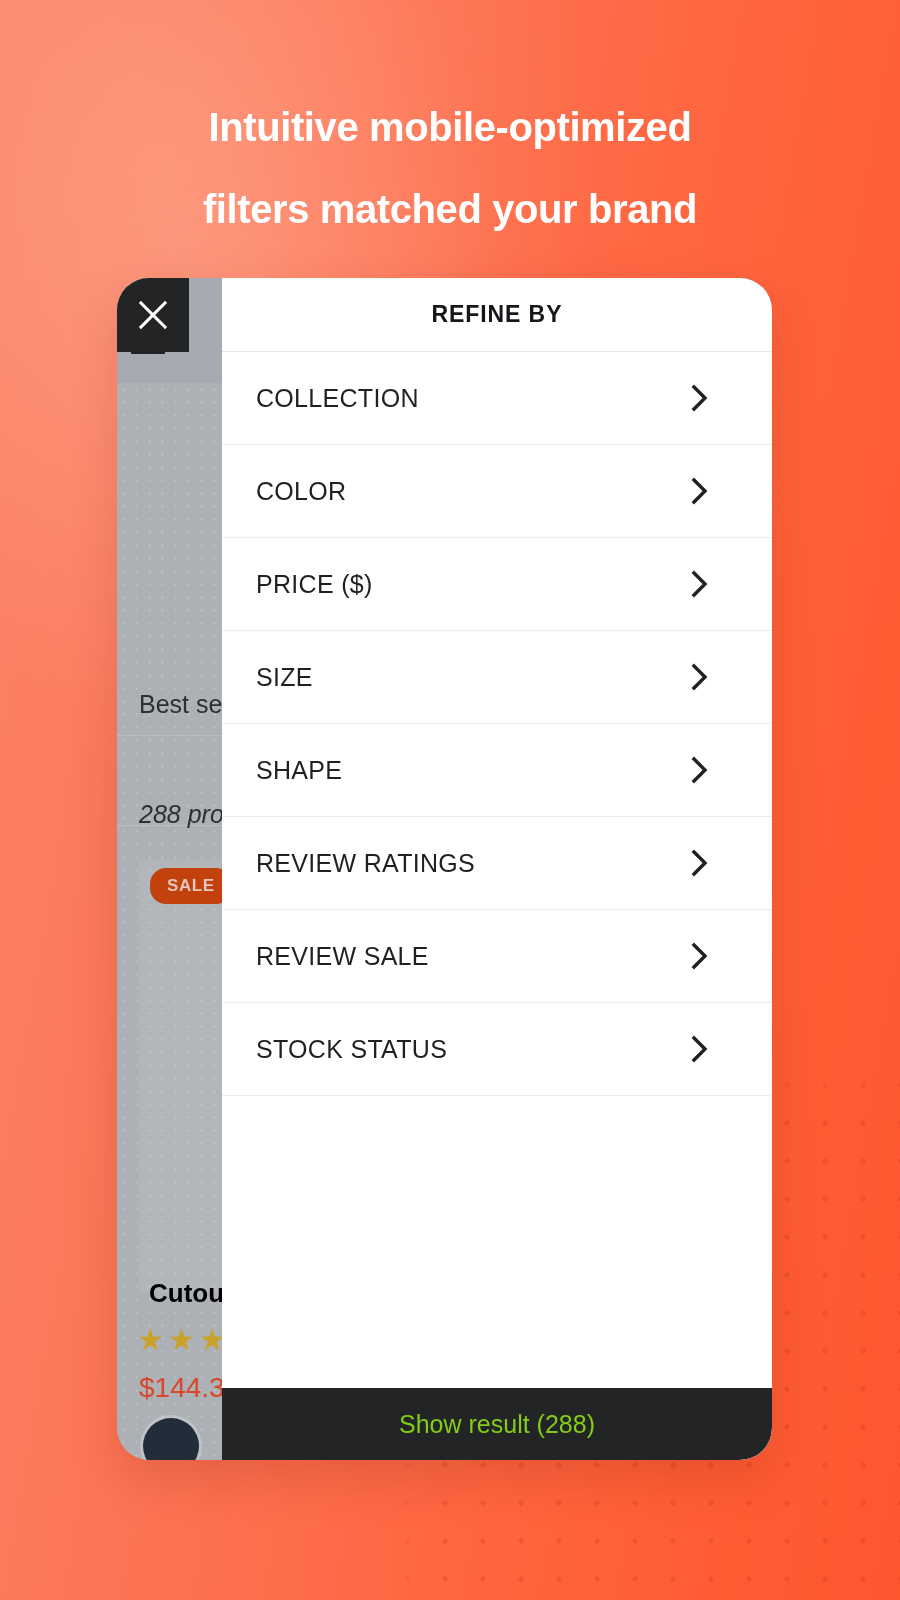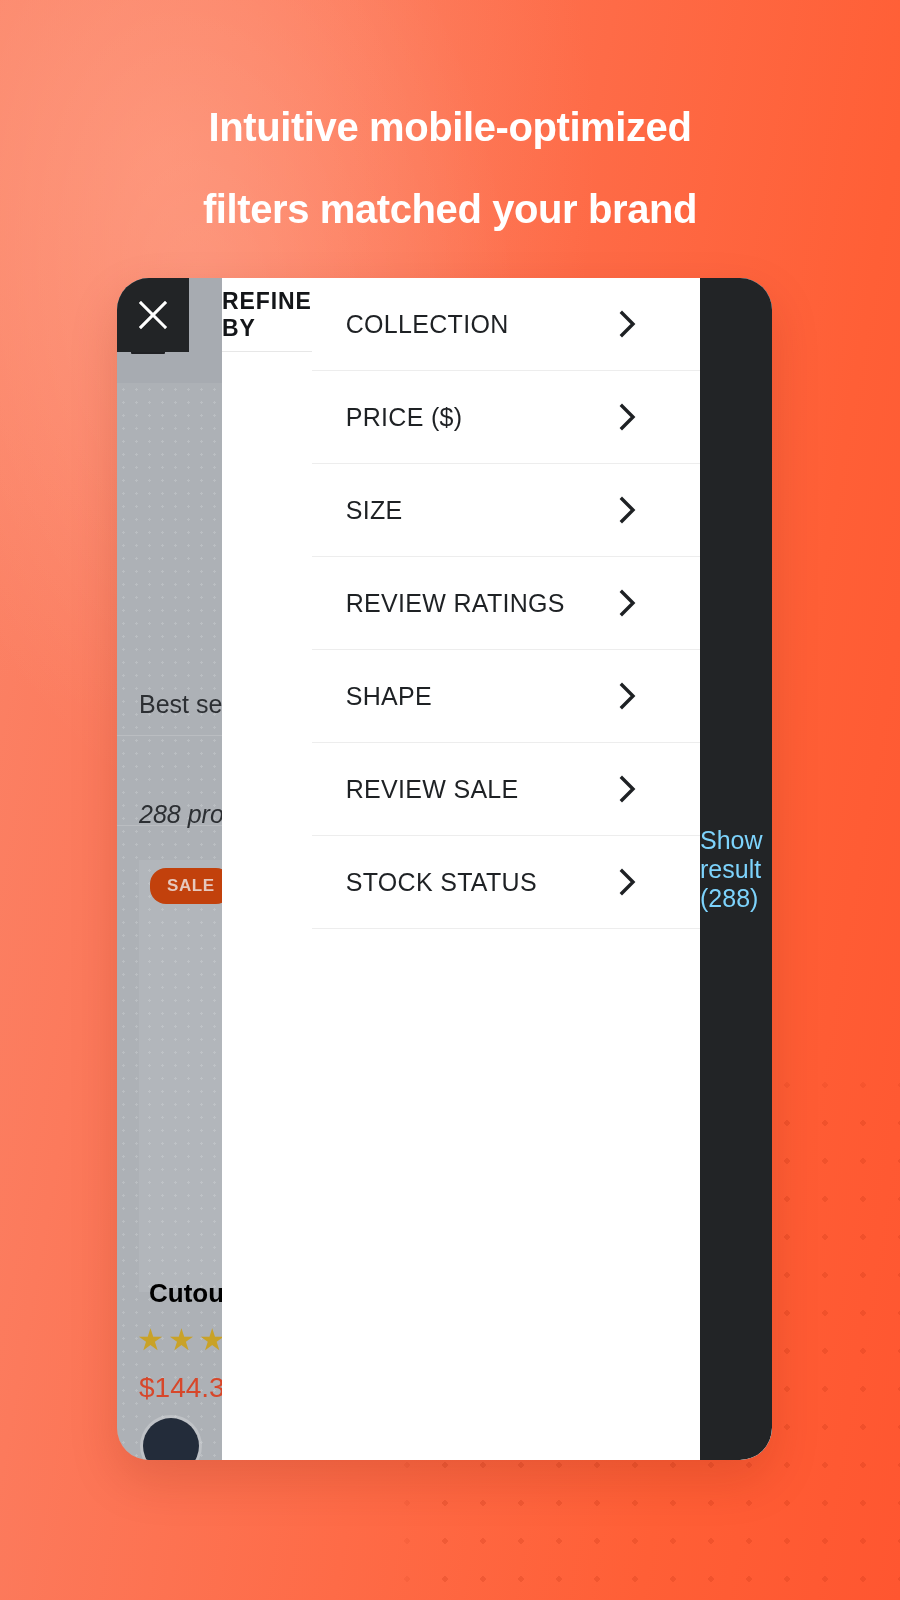--- a/index.html
+++ b/index.html
@@ -139,21 +139,21 @@
   .bd-hamburger i:nth-child(2){ width:34px; }
   .bd-hamburger i:nth-child(3){ width:34px; }
 
   
   .drawer{
     position:absolute;
     left:105px; top:0; right:0; bottom:0;
     background:#ffffff;
     border-top-right-radius:32px;
     border-bottom-right-radius:32px;
-    display:flex; flex-direction:row;
+    display:flex; flex-direction:column;
   }
 
   .drawer-head{
     position:relative;
     height:74px;
     flex:0 0 74px;
     display:flex; align-items:center; justify-content:center;
     border-bottom:1px solid #E7E7E7;
   }
   .drawer-title{
@@ -183,21 +183,21 @@
     cursor:pointer;
   }
   .filter-label{
     font-size:25px; color:#1E2124; letter-spacing:0.3px;
   }
   .chev{ display:block; }
 
   .show-btn{
     flex:0 0 72px;
     background:#222426;
-    color:#7dd3fc;
+    color:#84cc16;
     display:flex; align-items:center; justify-content:center;
     font-size:25px;
     border-bottom-right-radius:32px;
     cursor:pointer;
   }
 </style>
 </head>
 <body>
 
 <div id="stage">
@@ -252,45 +252,53 @@
       <div class="filter-list" id="filter-list">
           <div class="filter-row">
             <span class="filter-label">COLLECTION</span>
             <span>
               <svg class="chev" width="24" height="30" viewBox="0 0 24 30" aria-hidden="true">
                 <path d="M6 4 L17 15 L6 26" stroke="#1E2124" stroke-width="3.4" fill="none" stroke-linecap="square" stroke-linejoin="miter"></path>
               </svg>
             </span>
           </div>
           <div class="filter-row">
+            <span class="filter-label">COLOR</span>
+            <span>
+              <svg class="chev" width="24" height="30" viewBox="0 0 24 30" aria-hidden="true">
+                <path d="M6 4 L17 15 L6 26" stroke="#1E2124" stroke-width="3.4" fill="none" stroke-linecap="square" stroke-linejoin="miter"></path>
+              </svg>
+            </span>
+          </div>
+          <div class="filter-row">
             <span class="filter-label">PRICE ($)</span>
             <span>
               <svg class="chev" width="24" height="30" viewBox="0 0 24 30" aria-hidden="true">
                 <path d="M6 4 L17 15 L6 26" stroke="#1E2124" stroke-width="3.4" fill="none" stroke-linecap="square" stroke-linejoin="miter"></path>
               </svg>
             </span>
           </div>
           <div class="filter-row">
             <span class="filter-label">SIZE</span>
             <span>
               <svg class="chev" width="24" height="30" viewBox="0 0 24 30" aria-hidden="true">
                 <path d="M6 4 L17 15 L6 26" stroke="#1E2124" stroke-width="3.4" fill="none" stroke-linecap="square" stroke-linejoin="miter"></path>
               </svg>
             </span>
           </div>
           <div class="filter-row">
+            <span class="filter-label">SHAPE</span>
+            <span>
+              <svg class="chev" width="24" height="30" viewBox="0 0 24 30" aria-hidden="true">
+                <path d="M6 4 L17 15 L6 26" stroke="#1E2124" stroke-width="3.4" fill="none" stroke-linecap="square" stroke-linejoin="miter"></path>
+              </svg>
+            </span>
+          </div>
+          <div class="filter-row">
             <span class="filter-label">REVIEW RATINGS</span>
-            <span>
-              <svg class="chev" width="24" height="30" viewBox="0 0 24 30" aria-hidden="true">
-                <path d="M6 4 L17 15 L6 26" stroke="#1E2124" stroke-width="3.4" fill="none" stroke-linecap="square" stroke-linejoin="miter"></path>
-              </svg>
-            </span>
-          </div>
-          <div class="filter-row">
-            <span class="filter-label">SHAPE</span>
             <span>
               <svg class="chev" width="24" height="30" viewBox="0 0 24 30" aria-hidden="true">
                 <path d="M6 4 L17 15 L6 26" stroke="#1E2124" stroke-width="3.4" fill="none" stroke-linecap="square" stroke-linejoin="miter"></path>
               </svg>
             </span>
           </div>
           <div class="filter-row">
             <span class="filter-label">REVIEW SALE</span>
             <span>
               <svg class="chev" width="24" height="30" viewBox="0 0 24 30" aria-hidden="true">

